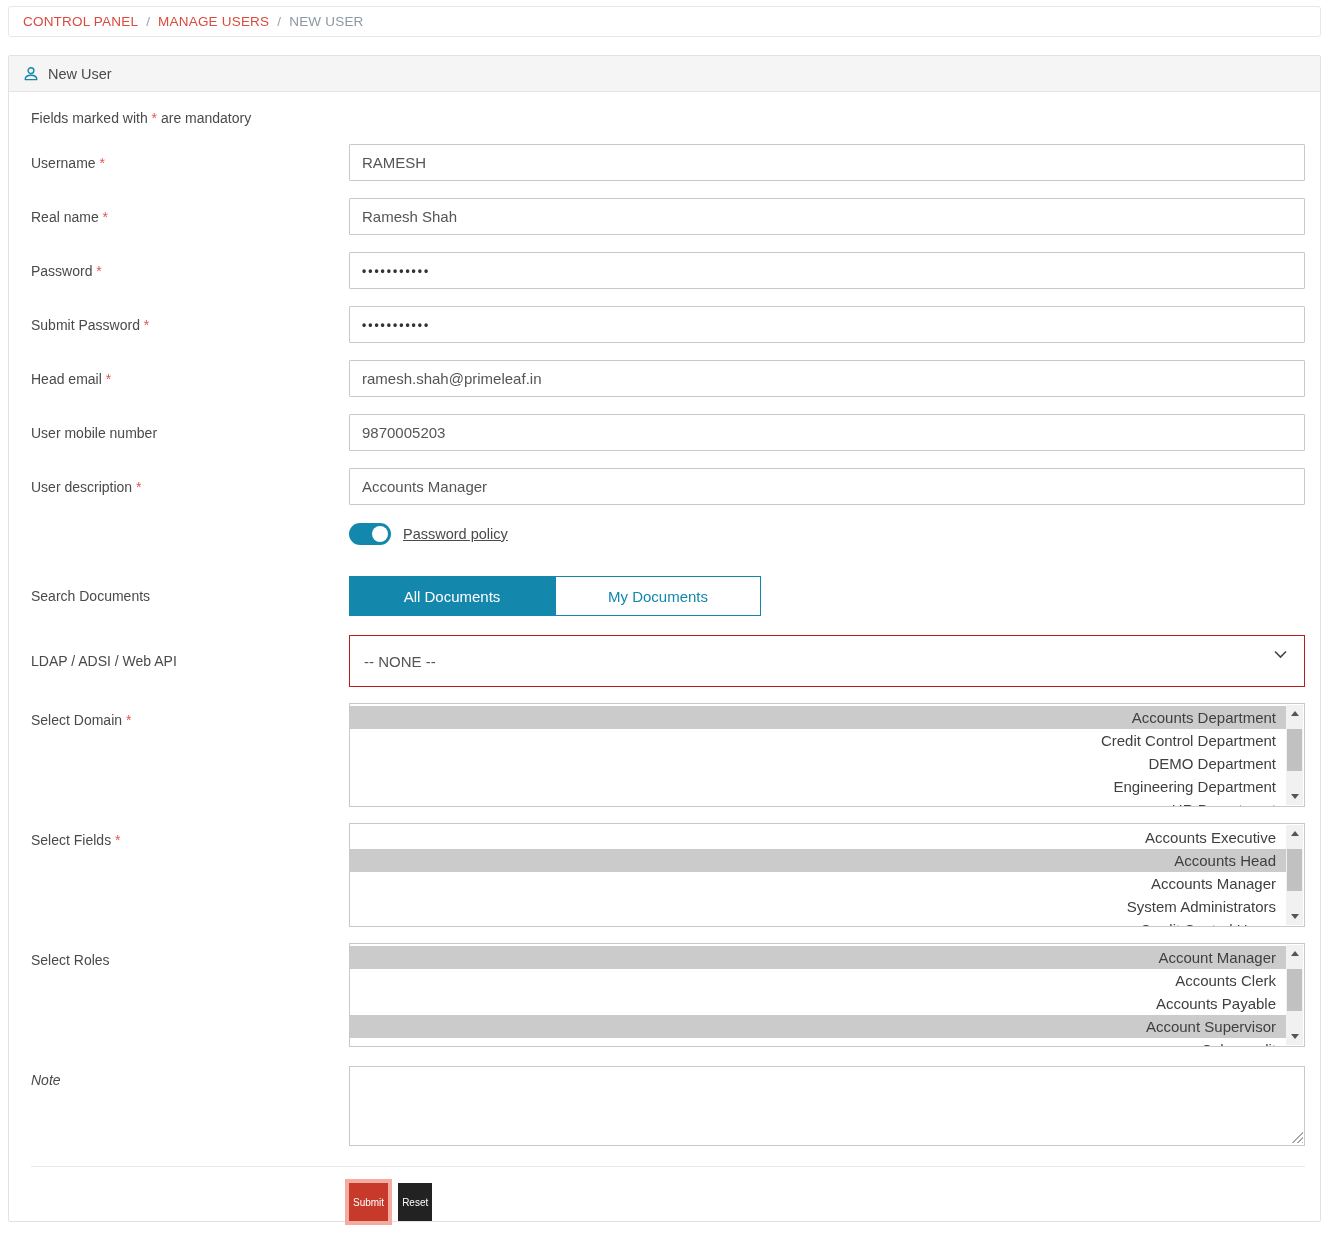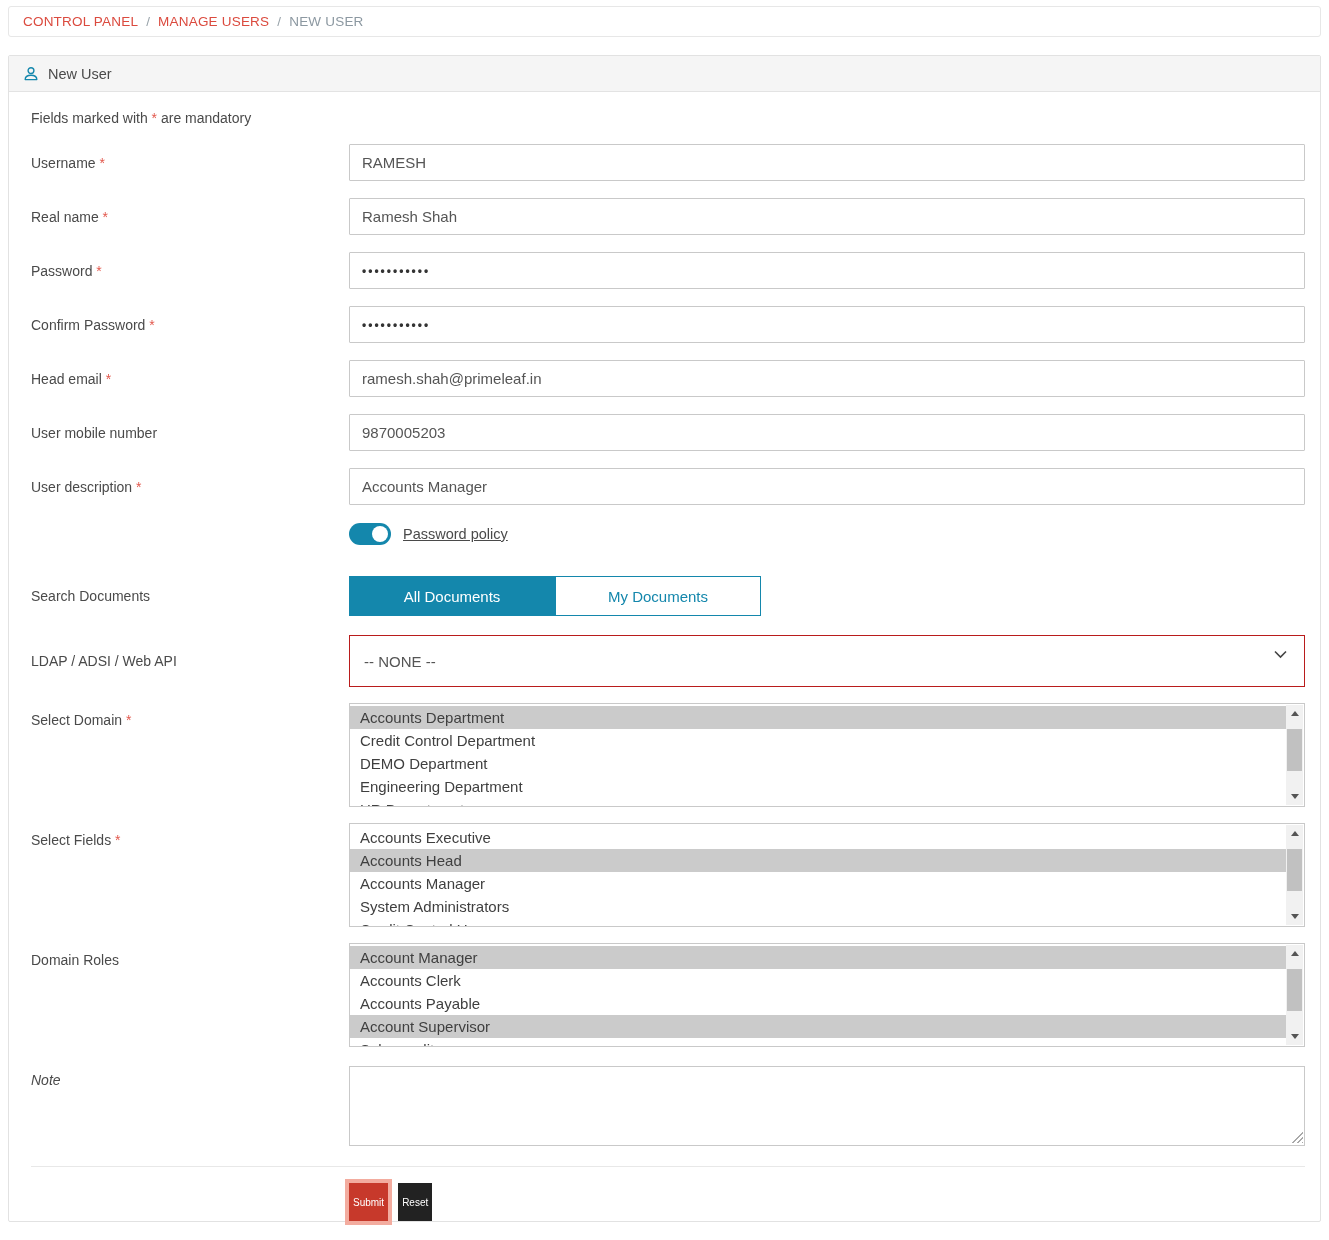--- a/index.html
+++ b/index.html
@@ -76,21 +76,21 @@
   .fake-select .chev { position:absolute; right:16px; top:11px; }
 
   
   .listbox {
     position:relative; width:100%; height:104px; border:1px solid #c9c9c9;
     background:#fff; overflow:hidden;
   }
   .listbox .options { margin-right:18px; padding-top:2px; }
   .listbox .opt {
     font-size:15px; color:#3f3f3f; line-height:23px; padding:0 10px;
-    white-space:nowrap; cursor:pointer;
+    white-space:nowrap; cursor:pointer;text-align:right;
   }
   .listbox .opt.selected { background:#cbcbcb; }
   .scrollbar {
     position:absolute; top:1px; right:1px; bottom:1px; width:17px;
     background:#f1f1f1; display:flex; flex-direction:column;
   }
   .sb-btn { height:17px; display:flex; align-items:center; justify-content:center; cursor:pointer; }
   .sb-up { border-bottom:0; }
   .tri-up { width:0; height:0; border-left:4px solid transparent; border-right:4px solid transparent; border-bottom:5px solid #555; }
   .tri-down { width:0; height:0; border-left:4px solid transparent; border-right:4px solid transparent; border-top:5px solid #555; }
@@ -168,21 +168,21 @@
       <div class="field-label">
         <span>Password</span> <span class="req">*</span>
       </div>
       <div class="field-content">
         <input class="text-input password-input" type="text" value="•••••••••••" style="">
       </div>
     </div>
 
     <div class="form-row">
       <div class="field-label">
-        <span>Confirm Password</span> <span class="req">*</span>
+        <span>Submit Password</span> <span class="req">*</span>
       </div>
       <div class="field-content">
         <input class="text-input password-input" type="text" value="•••••••••••" style="">
       </div>
     </div>
 
     <div class="form-row">
       <div class="field-label">
         <span>Head email</span> <span class="req">*</span>
       </div>
@@ -296,21 +296,21 @@
             <div class="sb-btn">
                 <div class="tri-down"></div>
               </div>
           </div>
         </div>
       </div>
     </div>
 
     <div class="form-row top-align" style="margin-bottom:19px;">
       <div class="field-label">
-        <span>Domain Roles</span>
+        <span>Select Roles</span>
       </div>
       <div class="field-content">
         <div class="listbox">
           <div class="options">
             <div class="opt selected">Account Manager</div>
               <div class="opt">Accounts Clerk</div>
               <div class="opt">Accounts Payable</div>
               <div class="opt selected">Account Supervisor</div>
               <div class="opt">Sales audit</div>
           </div>

